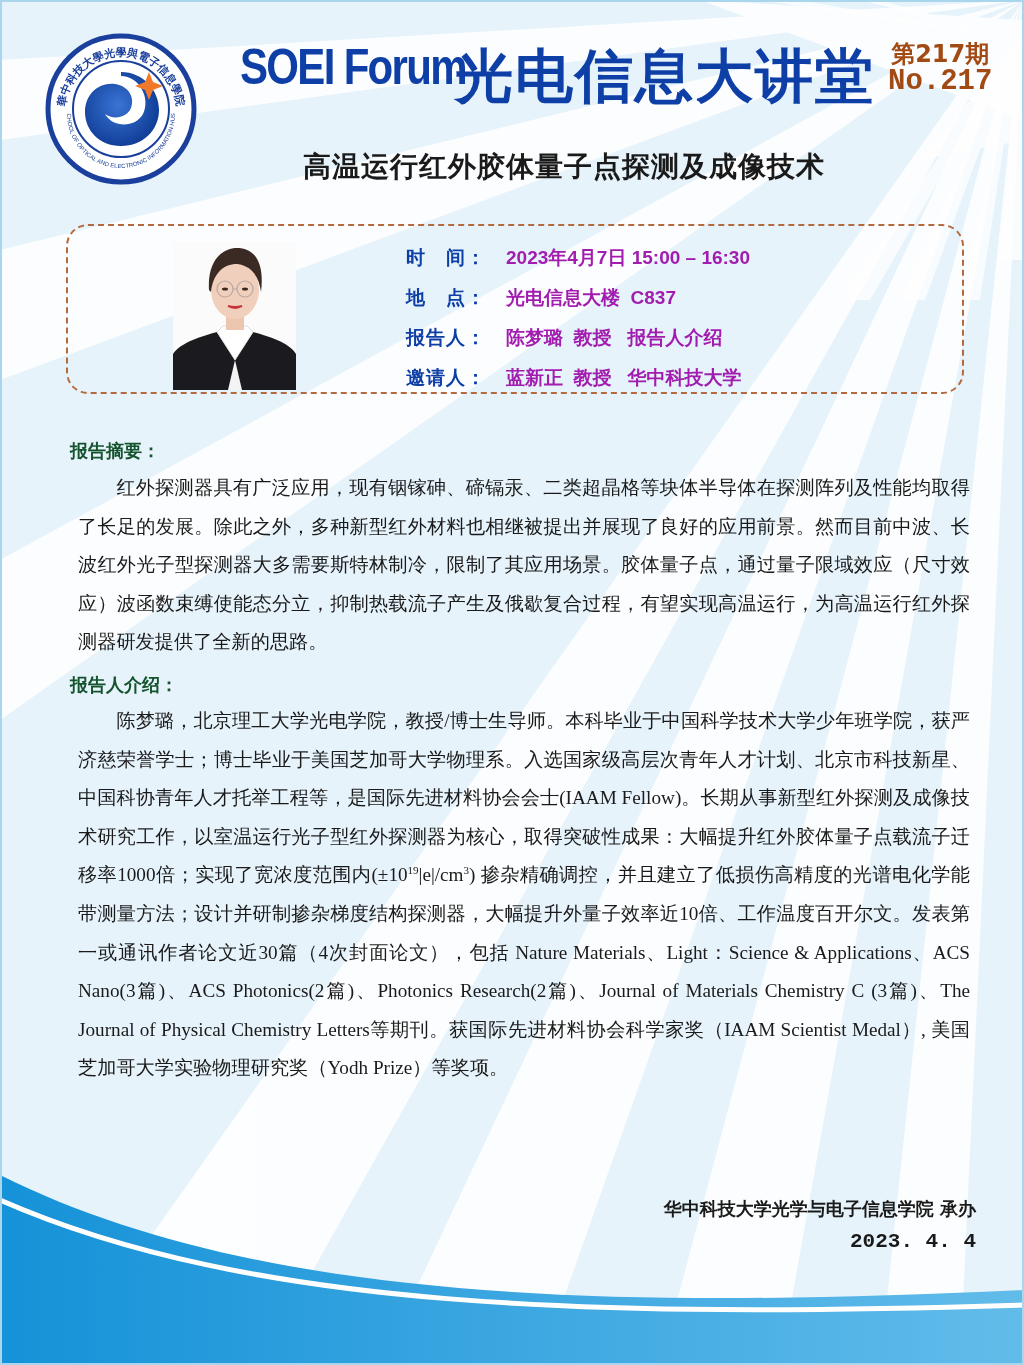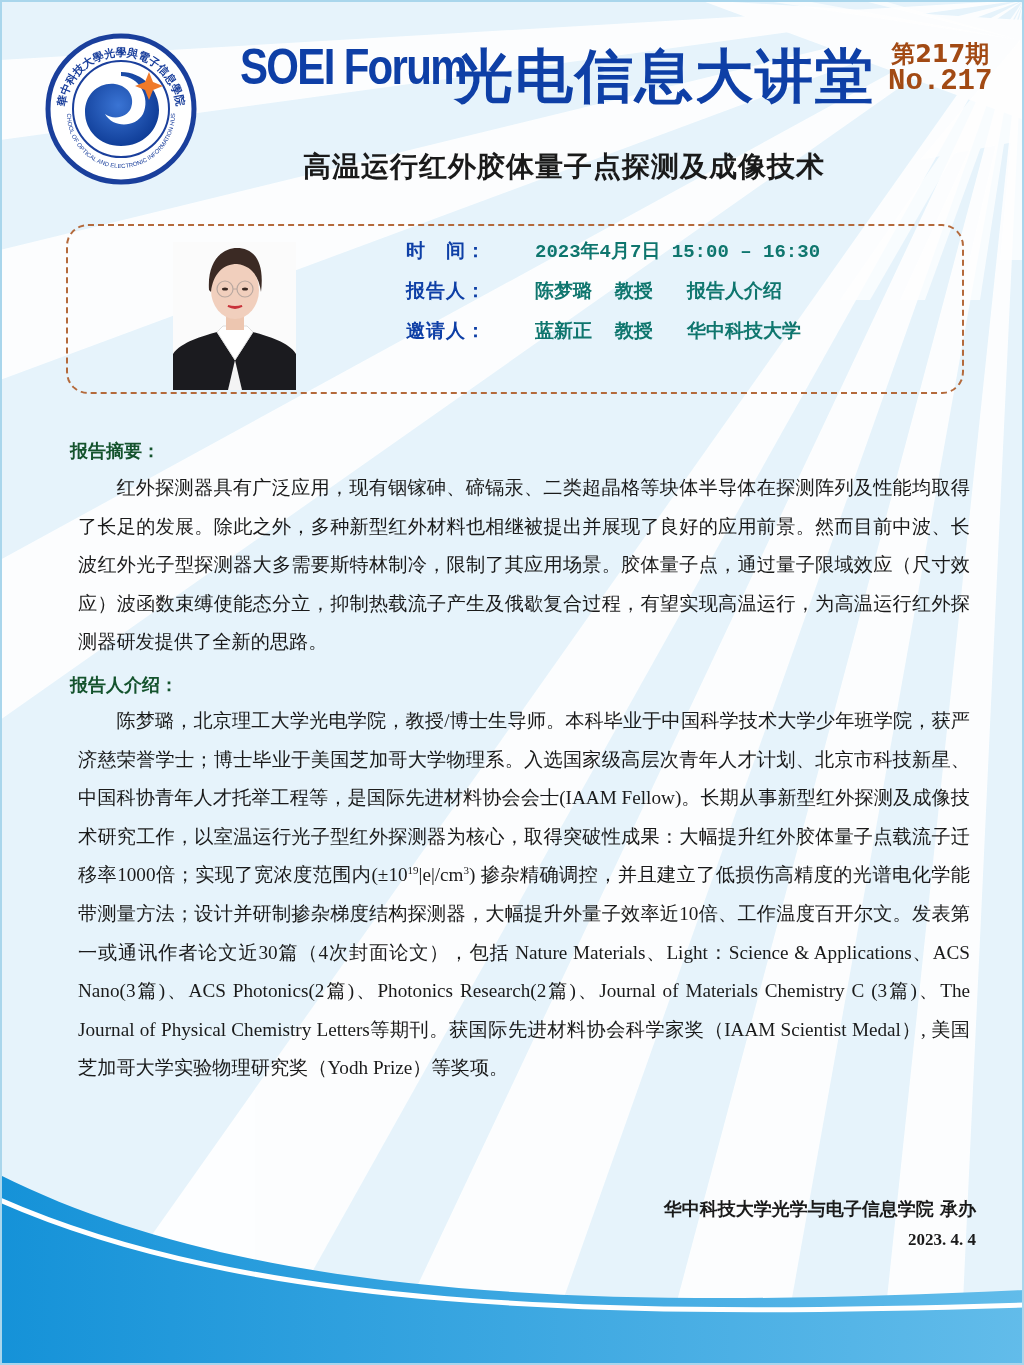--- a/index.html
+++ b/index.html
@@ -34,37 +34,37 @@
     letter-spacing: 1px;
   }
 
   
   .info-box {
     position: absolute; left: 66px; top: 224px; width: 898px; height: 170px;
     border: 2px dashed #b46a3c; border-radius: 22px; box-sizing: border-box;
   }
   .photo { position: absolute; left: 173px; top: 242px; width: 123px; height: 148px; background: #fff; overflow: hidden; }
   .info-rows { position: absolute; left: 406px; top: 238px; }
-  .info-row { height: 40px; display: flex; align-items: flex-start; font-size: 19px; font-weight: bold; gap: 29px; }
+  .info-row { height: 40px; display: flex; align-items: center; font-size: 19px; font-weight: bold; }
   .info-label { width: 100px; color: #0e3fa6; letter-spacing: 1px; white-space: pre; }
-  .info-value { color: #0f766e; font-family: Liberation Mono, monospace; font-size: 19px; white-space: pre; }
+  .info-value { color: #a21caf; font-family: Liberation Sans, sans-serif; font-size: 19px; white-space: pre; }
 
   
   .section-head { position: absolute; left: 70px; font-size: 18px; font-weight: bold; color: #14532d; }
   .para {
     position: absolute; left: 70px; width: 892px;
     font-family: "Liberation Serif", "DejaVu Serif", serif;
     font-size: 19.2px; line-height: 38.6px; color: #1a1a1a; text-align: justify;
     text-indent: 2em;
     margin-left: 8px;
   }
   .para sup { font-size: 11px; line-height: 0; }
 
   .footer-org { position: absolute; right: 48px; top: 1197px; font-size: 18px; font-weight: bold; color: #1a1a1a; }
-  .footer-date { position: absolute; right: 48px; top: 1230px; font-size: 17px; font-weight: bold; color: #1a1a1a; font-family: Liberation Serif, serif; }
+  .footer-date { position: absolute; right: 48px; top: 1230px; font-size: 21px; font-weight: bold; color: #1a1a1a; font-family: Liberation Mono, monospace; }
 </style>
 </head>
 <body>
 
 <div class="bg">
   <svg width="1024" height="1365" viewBox="0 0 1024 1365">
     <defs>
       <linearGradient id="wave" x1="0" y1="0" x2="1" y2="0">
         <stop offset="0" stop-color="#1592d8"></stop>
         <stop offset="1" stop-color="#62bcea"></stop>
@@ -149,20 +149,24 @@
     <path d="M55,64 Q62,68 69,64 Q62,66 55,64 Z" fill="#c8323a" stroke="#c8323a" stroke-width="2"></path>
   </svg>
 </div>
 
 <div class="info-rows">
   <div class="info-row">
     <span class="info-label">时　间：</span>
     <span class="info-value">2023年4月7日 15:00 – 16:30</span>
   </div>
   <div class="info-row">
+    <span class="info-label">地　点：</span>
+    <span class="info-value">光电信息大楼  C837</span>
+  </div>
+  <div class="info-row">
     <span class="info-label">报告人：</span>
     <span class="info-value">陈梦璐  教授   报告人介绍</span>
   </div>
   <div class="info-row">
     <span class="info-label">邀请人：</span>
     <span class="info-value">蓝新正  教授   华中科技大学</span>
   </div>
 </div>
 
 <div class="section-head" style="top:439px;">报告摘要：</div>

